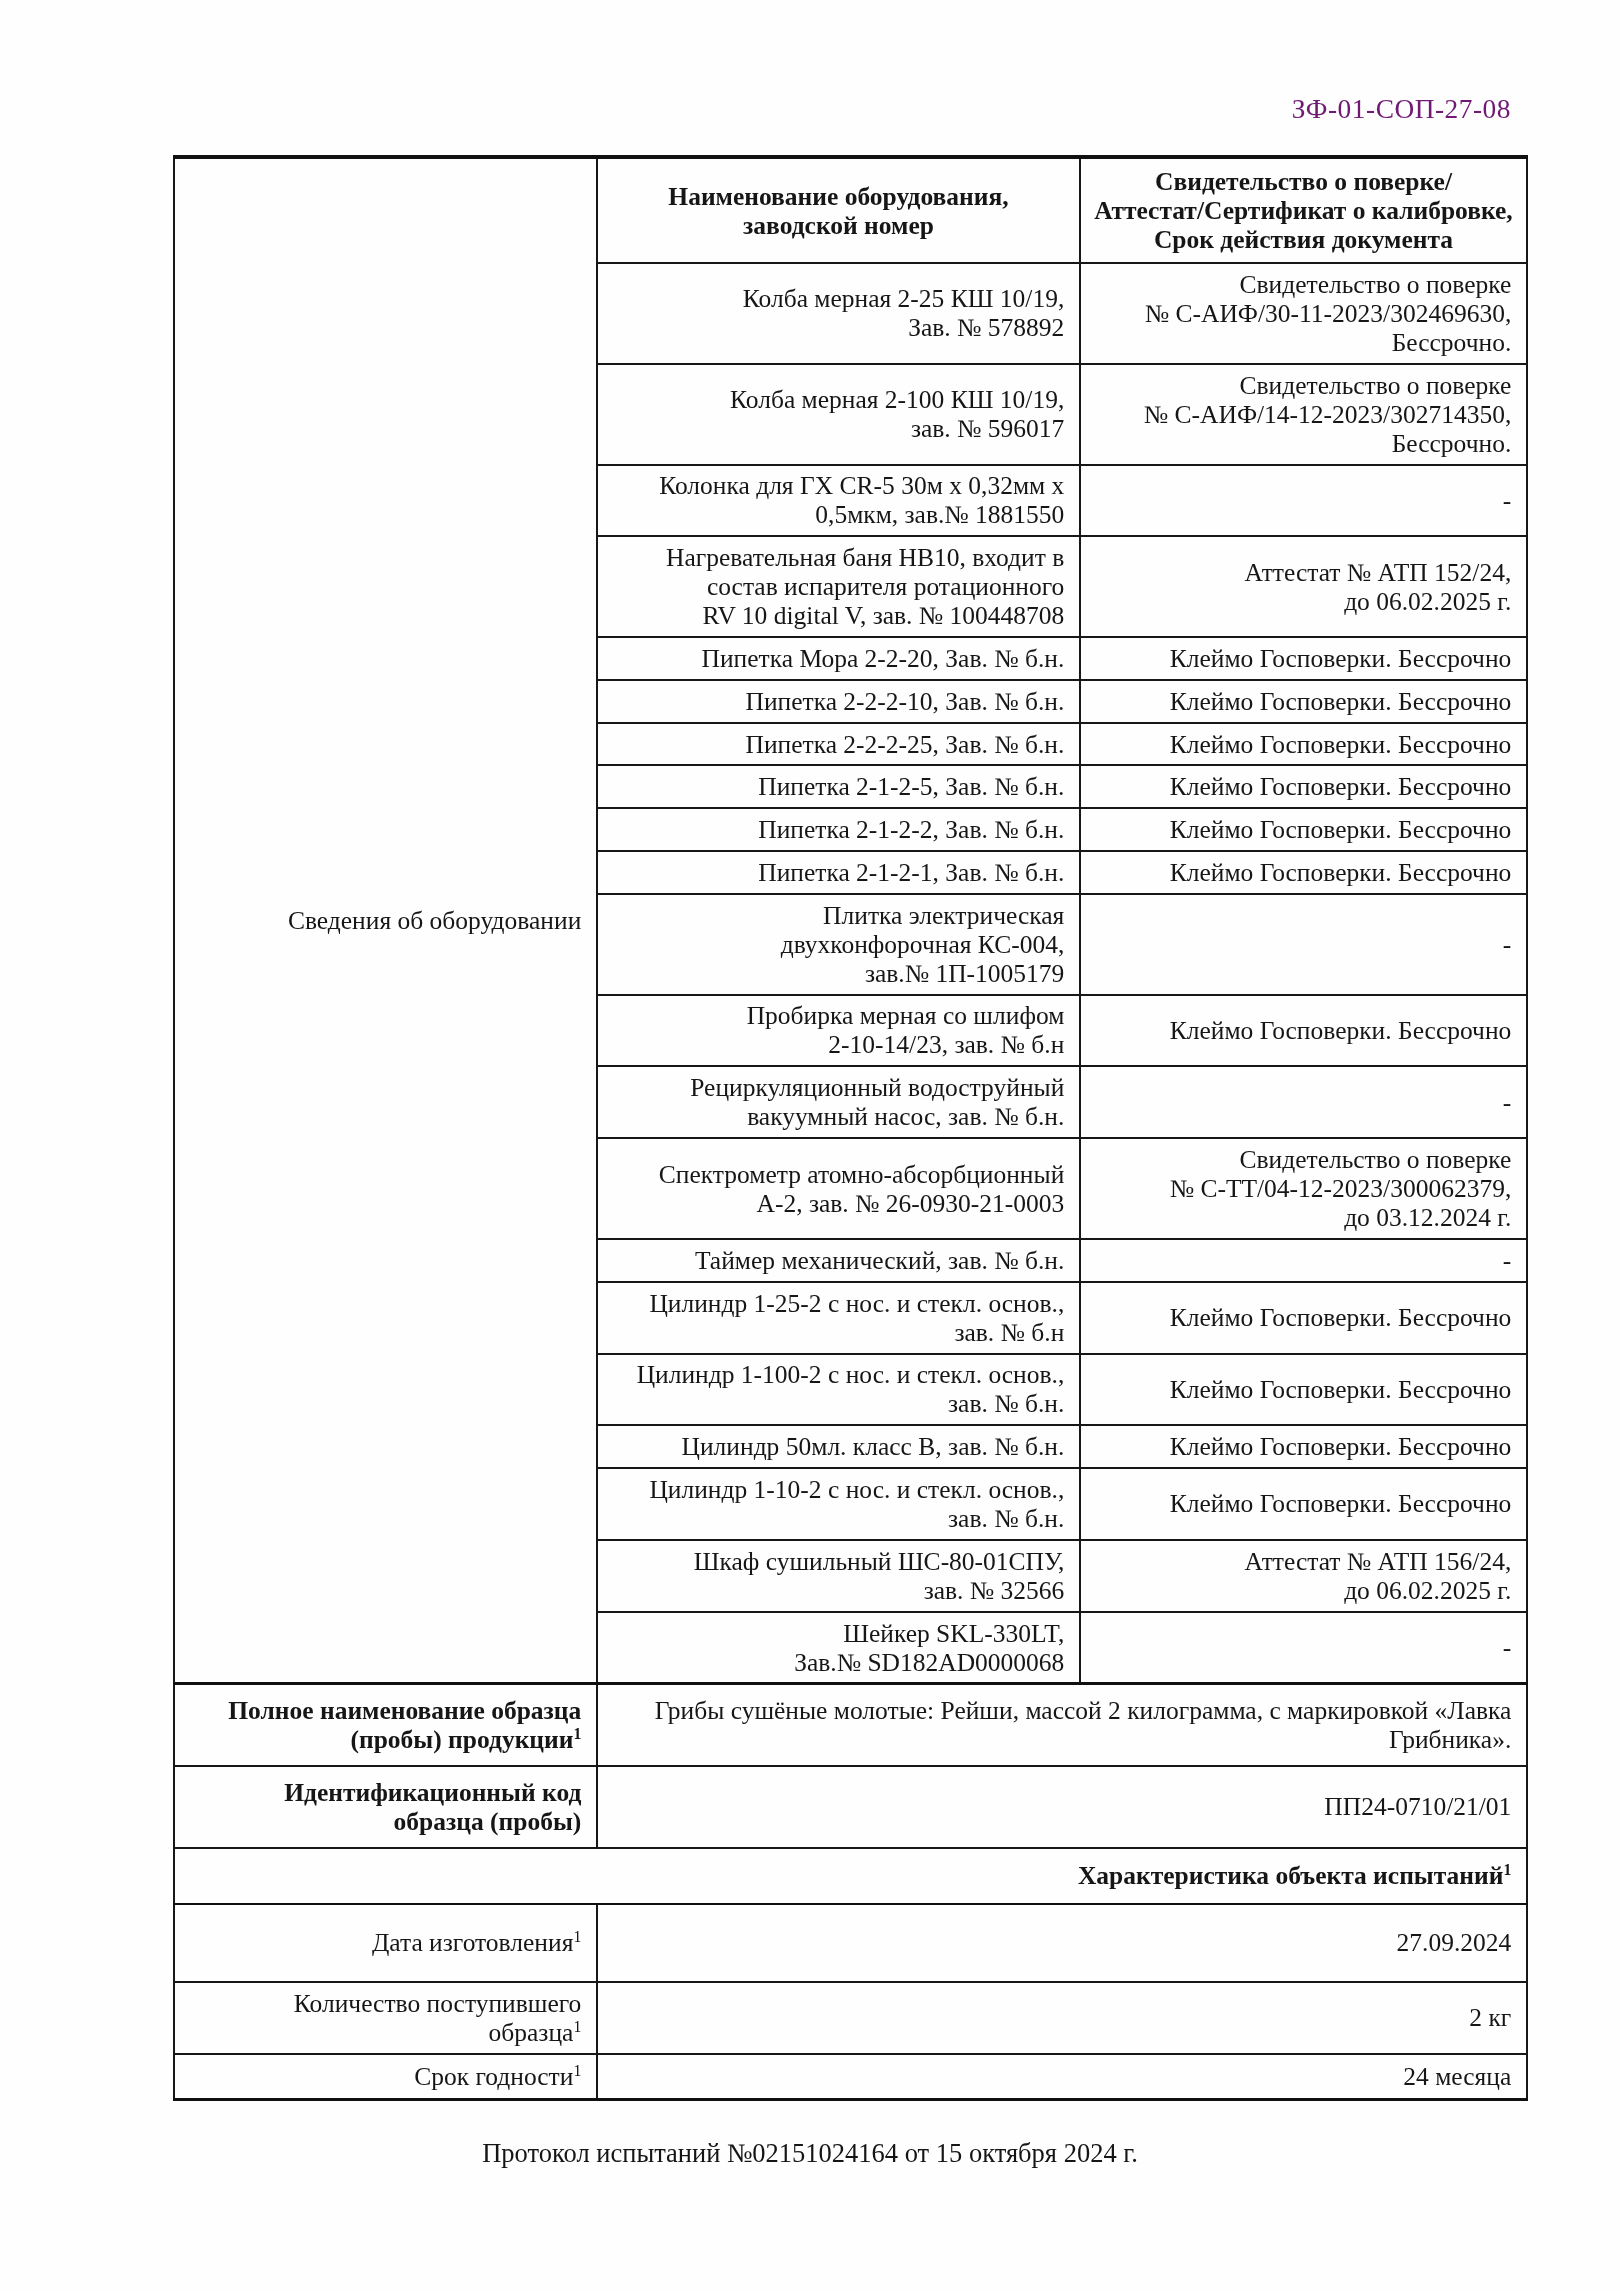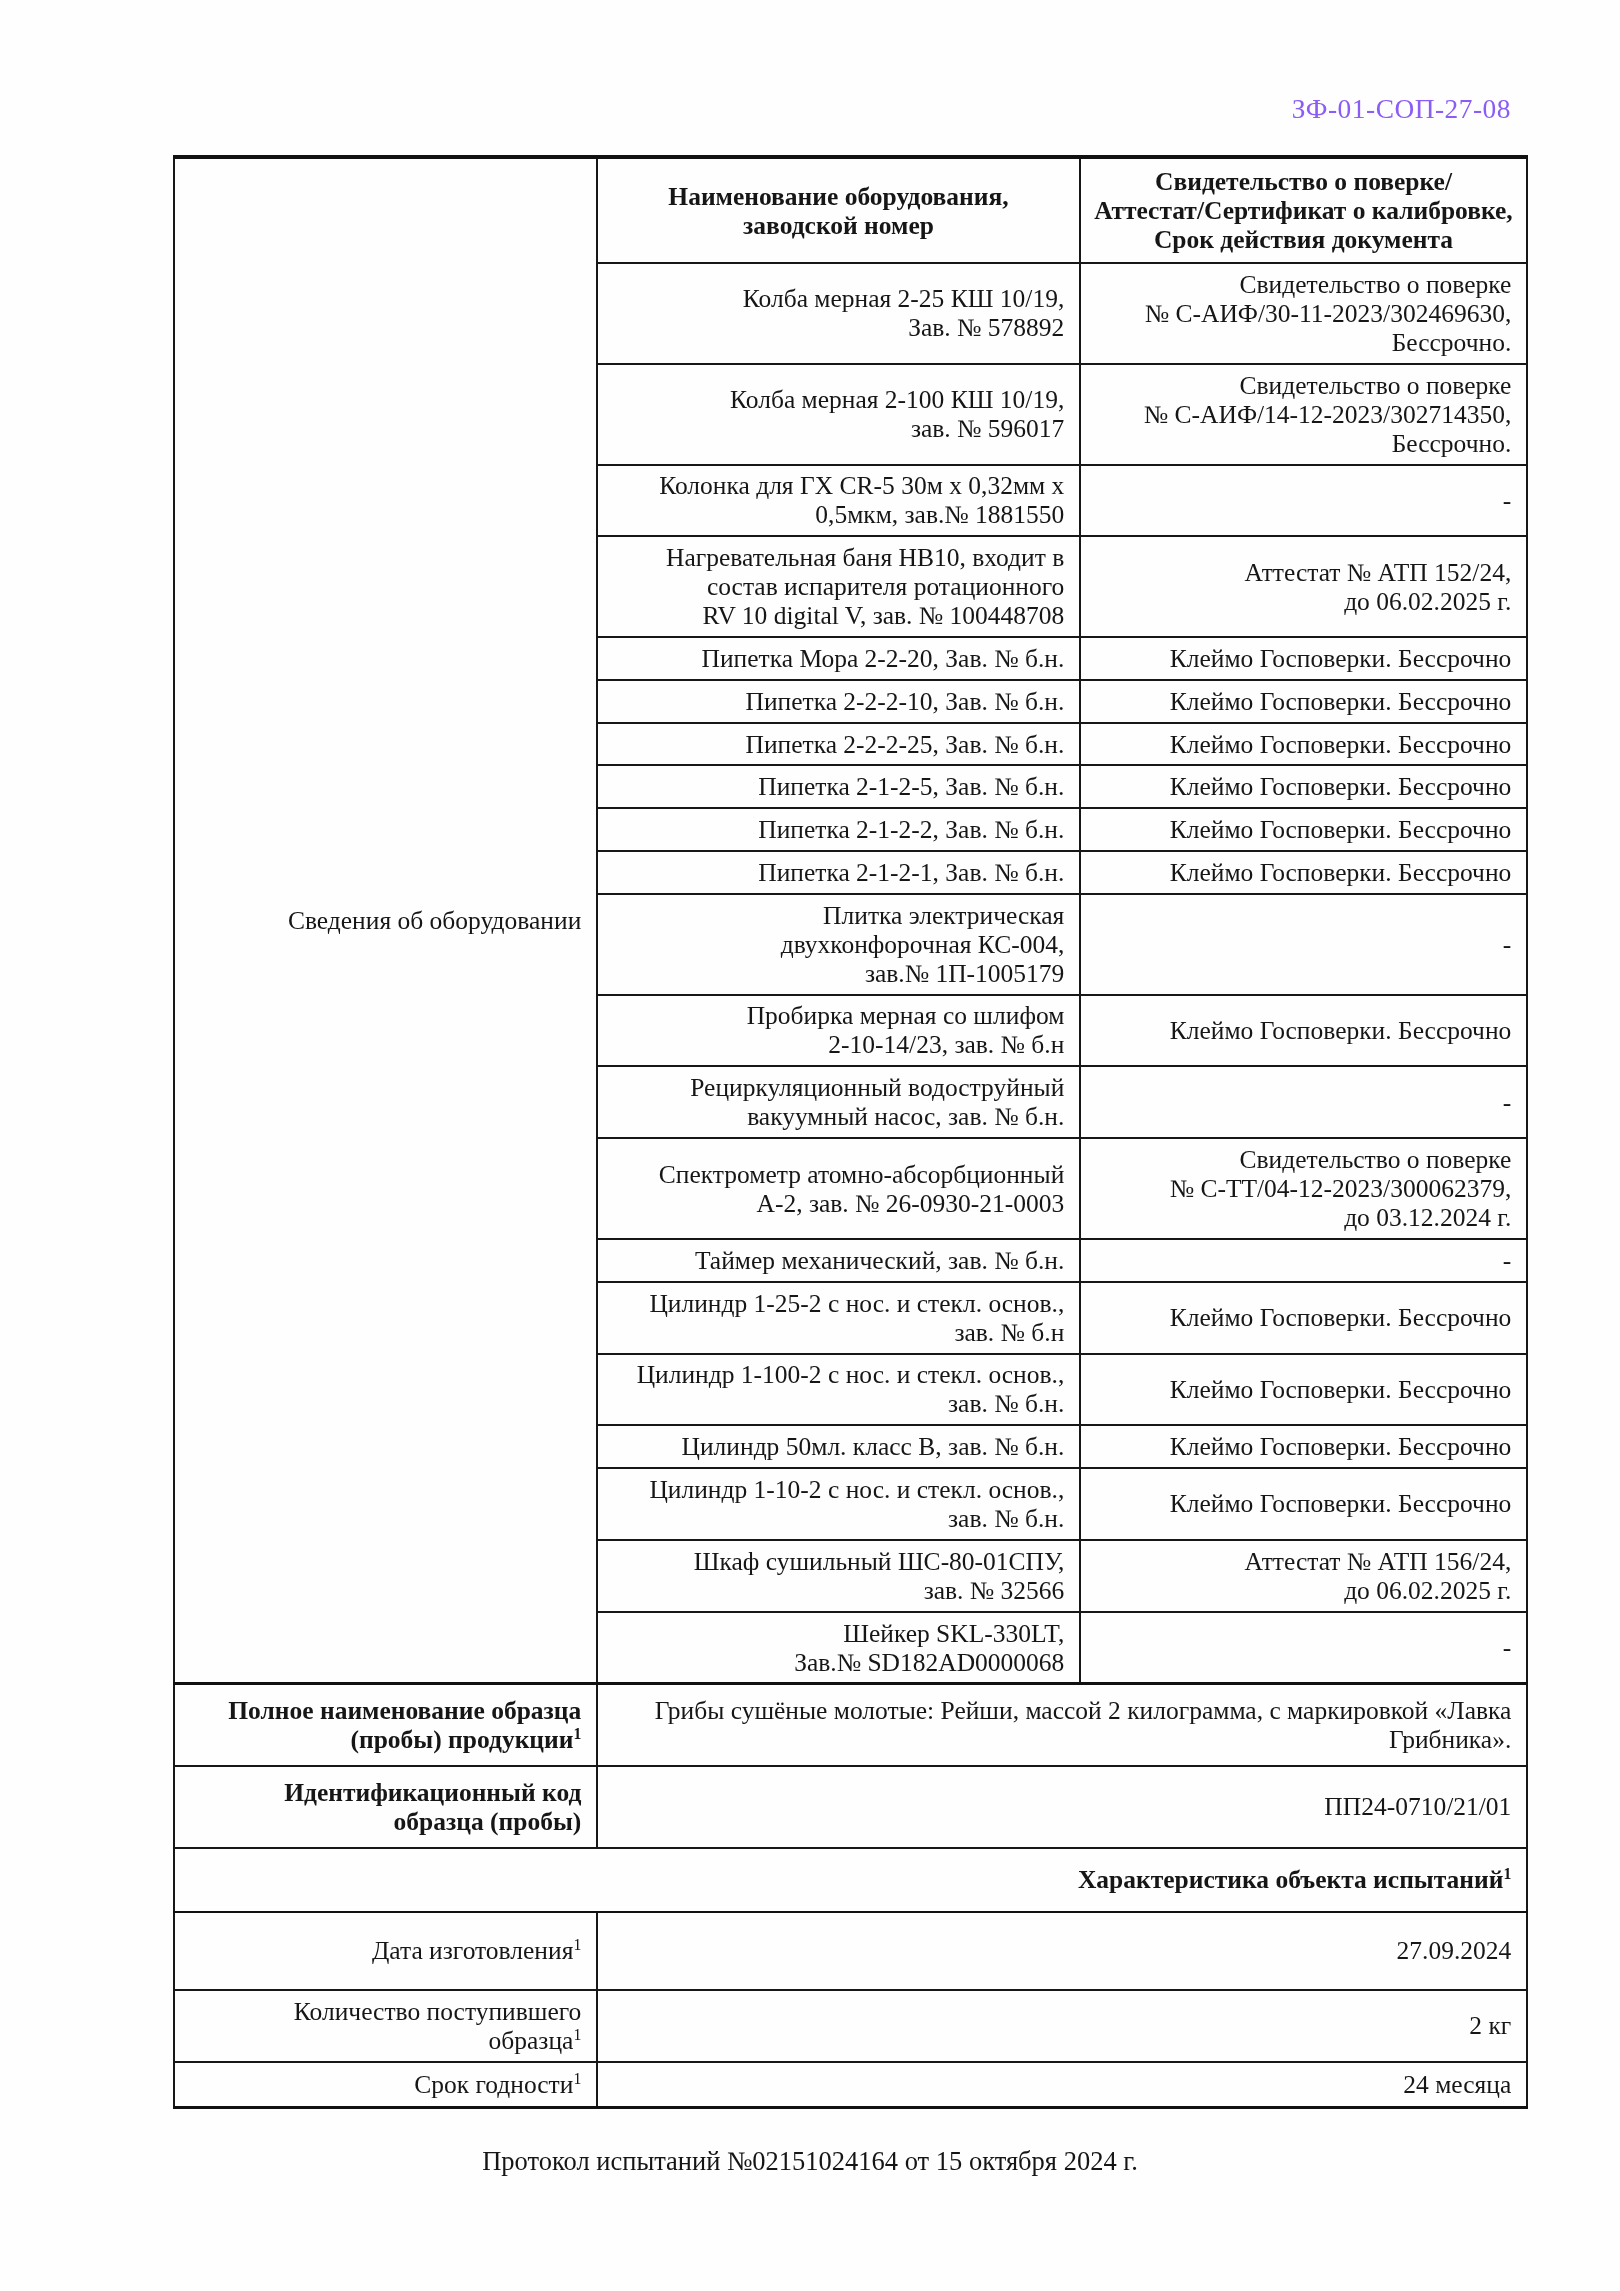--- a/index.html
+++ b/index.html
@@ -15,21 +15,21 @@
     overflow: hidden;
     font-family: "Liberation Serif", "DejaVu Serif", serif;
     color: #1b1b1b;
   }
   .doc-code {
     position: absolute;
     top: 94px;
     right: 109px;
     font-size: 27.4px;
     letter-spacing: 0.5px;
-    color: #8b5cf6;
+    color: #701a75;
   }
   .content {
     position: absolute;
     top: 155px;
     left: 0;
     width: 1620px;
   }
   table.main-table {
     margin-left: 173px;
     width: 1354px;
@@ -66,21 +66,21 @@
   sup {
     font-size: 62%;
     line-height: 0;
     vertical-align: super;
   }
   
   tr.row-fullname { height: 82px; padding-left: 9px; }
   tr.row-fullname td { border-top: 3.9px solid #101010; }
   tr.row-idcode { height: 82px; }
   td.label-cell { font-weight: bold; }
-  tr.row-chartitle { height: 64px; margin-top: 48px; }
+  tr.row-chartitle { height: 56px; margin-top: 48px; }
   tr.row-chartitle td {
     border-top: 2.9px solid #101010;
     border-bottom: 2.9px solid #101010;
     font-weight: bold;
   }
   tr.char-row td.char-label { padding-left: 44px; font-weight: normal; }
   tr.row-date { height: 78px; }
   tr.row-date td { border-top: 2.9px solid #101010; }
   tr.row-qty { height: 69px; }
   tr.row-shelf { height: 46px; }

